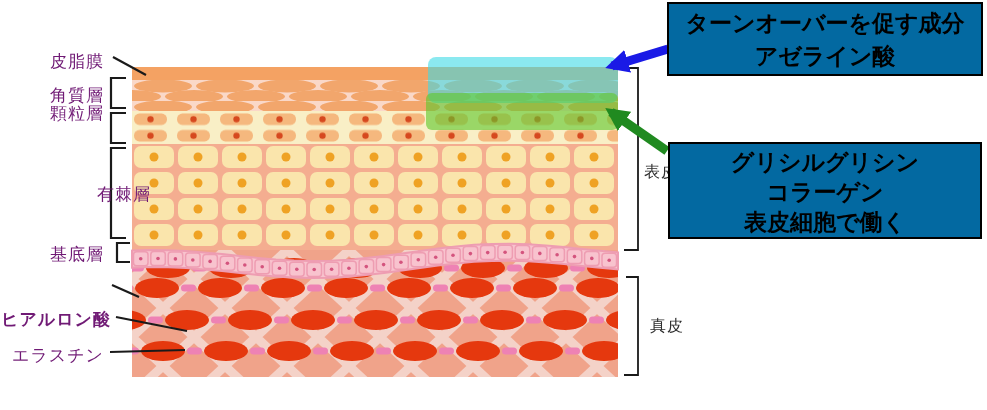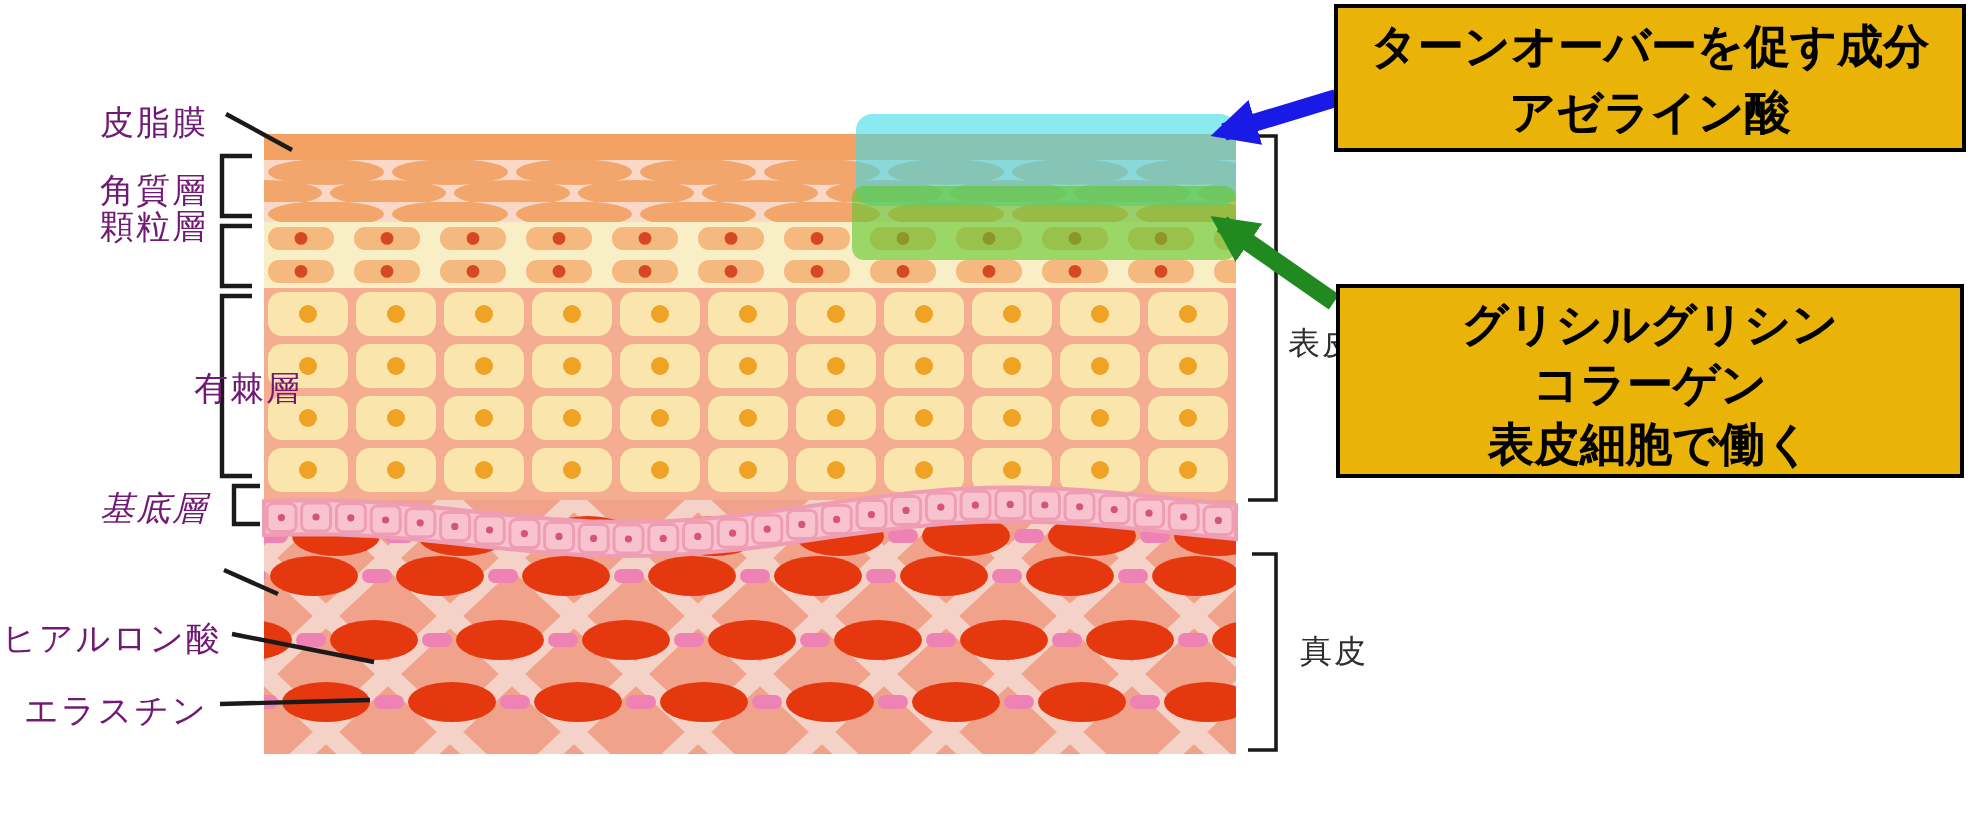--- a/index.html
+++ b/index.html
@@ -5,26 +5,26 @@
   html,body{margin:0;padding:0;background:#fff;}
   #stage{
     position:relative;width:987px;height:410px;background:#ffffff;overflow:hidden;
     font-family:"Liberation Sans","DejaVu Sans",sans-serif;
   }
   #skin-svg{position:absolute;left:0;top:0;z-index:1;}
   .lbl{
     position:absolute;z-index:2;font-size:17px;color:#701a75;
     width:104px;left:0;text-align:right;white-space:nowrap;letter-spacing:1px;
   }
-  .lbl.wide{width:111px;}
+  .lbl.wide{width:111px;font-weight:bold;}
   .side-lbl{
     position:absolute;z-index:2;font-size:16px;color:#2e2e2e;white-space:nowrap;letter-spacing:1px;
   }
   .callout{
-    position:absolute;z-index:3;background:#eab308;border:2.5px solid #000;
+    position:absolute;z-index:3;background:#0369a1;border:2.5px solid #000;
     text-align:center;font-weight:bold;color:#000;font-size:23px;
   }
   #callout-turnover{left:667px;top:2px;width:312px;height:67px;line-height:33px;padding-top:3px;}
   #callout-epidermal{left:668px;top:142px;width:310px;height:90px;line-height:30px;padding-top:3px;}
 </style>
 </head>
 <body>
 
 <div id="stage">
 
@@ -171,21 +171,21 @@
     </g>
 
     <line x1="668" y1="49" x2="612" y2="66" stroke-width="9" marker-end="url(#mk-blue)" stroke="#1A1AE6"></line>
     <line x1="667" y1="151" x2="611" y2="112" stroke-width="9" marker-end="url(#mk-green)" stroke="#208A20"></line>
   </svg>
 
   <div class="lbl" style="top:50px;">皮脂膜</div>
   <div class="lbl" style="top:84px;">角質層</div>
   <div class="lbl" style="top:102px;">顆粒層</div>
   <div class="lbl" style="top:183px;padding-left:47px;">有棘層</div>
-  <div class="lbl" style="top:243px;font-style:italic;">基底層</div>
+  <div class="lbl" style="top:243px;">基底層</div>
   <div class="lbl wide" style="top:308px;">ヒアルロン酸</div>
   <div class="lbl" style="top:344px;">エラスチン</div>
 
   <div class="side-lbl" style="left:644px;top:162px;">表皮</div>
   <div class="side-lbl" style="left:650px;top:316px;">真皮</div>
 
   <div id="callout-turnover" class="callout">
     <div>ターンオーバーを促す成分</div>
     <div>アゼライン酸</div>
   </div>

